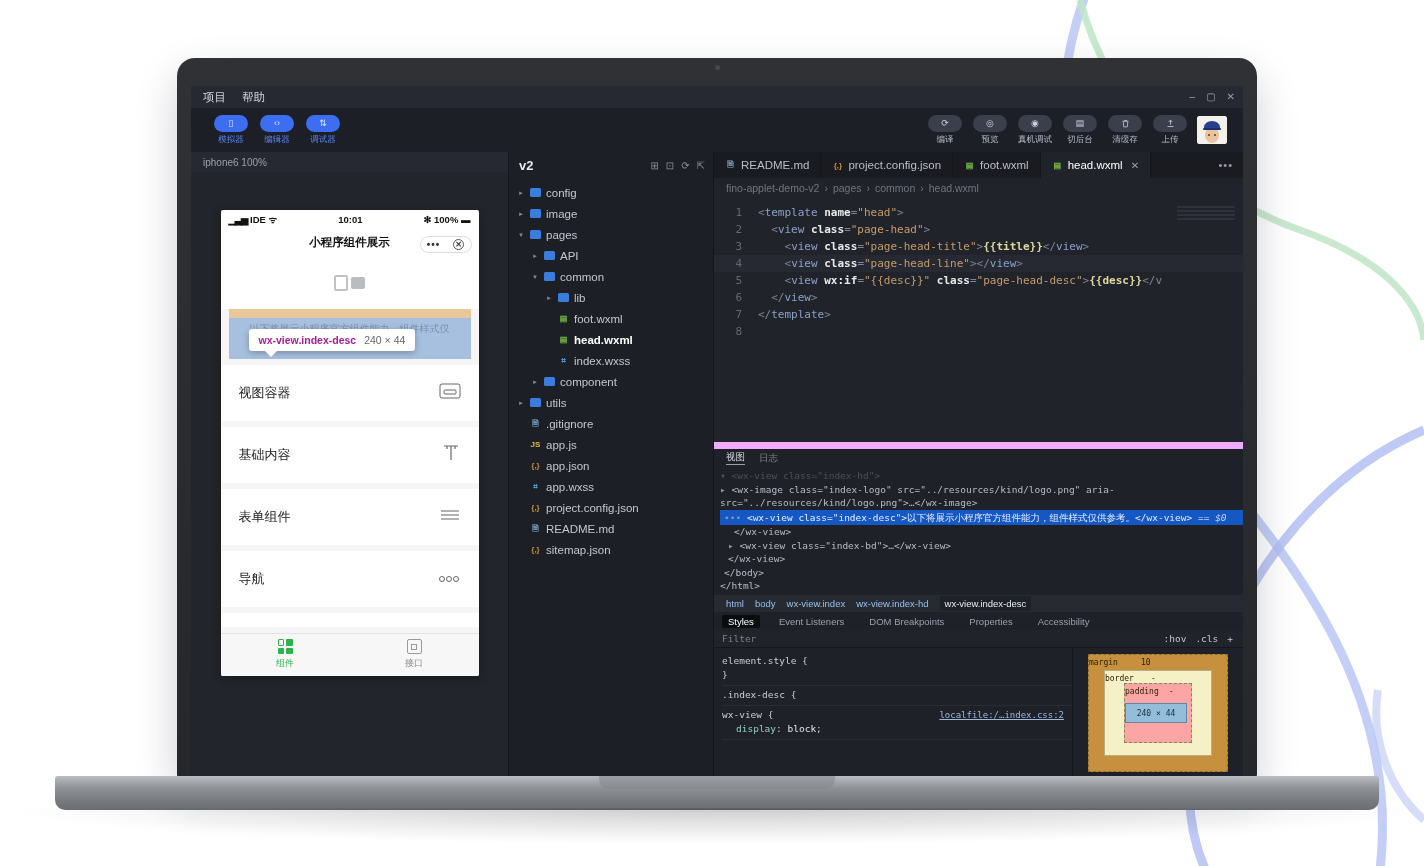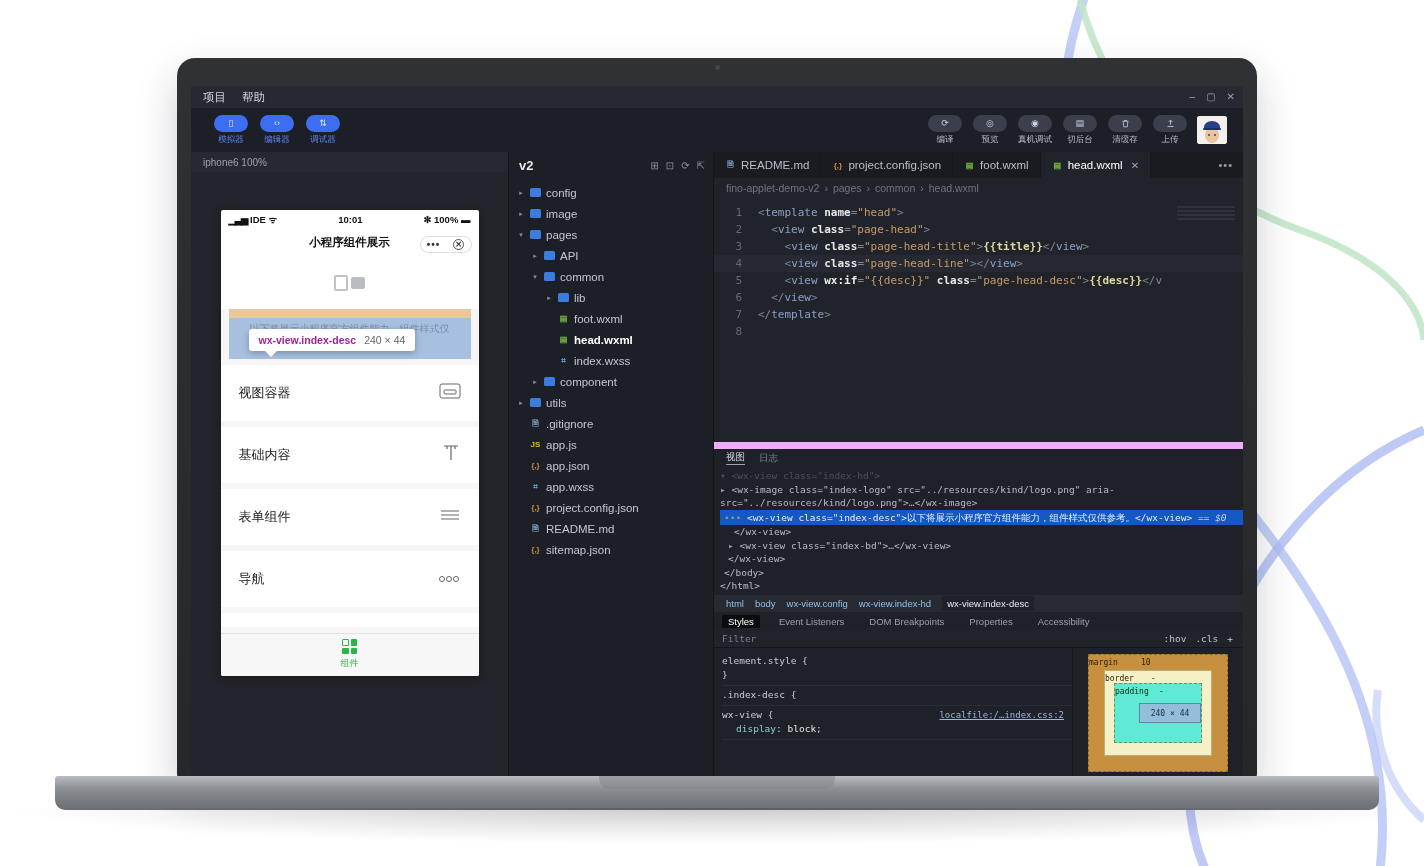--- a/index.html
+++ b/index.html
@@ -207,22 +207,22 @@
   .pn { color:#8fd2c9; } .pv { color:#e2e5ea; }
   .boxpane { width:170px; background:#1f2128; display:flex; align-items:center;
              justify-content:center; }
   .boxmodel { width:140px; height:118px; background:#c6903f; border:1px dashed #8f6b2d;
               display:flex; align-items:center; justify-content:center; position:relative;
               font-family:"DejaVu Sans Mono", monospace; font-size:8px; color:#2f2306; }
   .bm-label { position:absolute; left:0; top:3px; }
   .bm-val-top { position:absolute; left:52px; top:3px; }
   .bm-border { width:108px; height:86px; background:#f6f0c7; border:1px solid #b5ae7f;
                display:flex; align-items:center; justify-content:center; position:relative; }
-  .bm-padding { width:88px; height:60px; background:#5eead4; border:1px dashed #7d8a55;
-                display:flex; align-items:center; justify-content:flex-end; position:relative; }
+  .bm-padding { width:68px; height:60px; background:#fca5a5; border:1px dashed #7d8a55;
+                display:flex; align-items:center; justify-content:flex-start; position:relative; }
   .bm-content { width:62px; height:20px; background:#93bdd9; border:1px solid #5d87a5;
                 display:flex; align-items:center; justify-content:center; font-size:8px;
                 color:#163044; }
 </style>
 </head>
 <body>
 
 <svg class="bg-decor" data-name="background-decoration" data-interactable="false" width="1424" height="866" viewBox="0 0 1424 866" fill="none">
   <path d="M1095 -30 C1030 120, 1060 300, 1180 430 C1300 560, 1400 700, 1380 870" stroke="#b9c7f5" stroke-width="9" fill="none" opacity="0.85"></path>
   <path d="M1424 430 C1330 470, 1250 560, 1210 680 C1180 770, 1185 830, 1210 880" stroke="#aebcf2" stroke-width="9" fill="none" opacity="0.8"></path>
@@ -390,20 +390,26 @@
                 <div class="ph-tabbar" data-name="phone-tabbar" data-interactable="false">
                   <div class="ph-tab active" data-name="tab-components" data-interactable="true">
                     <span class="grid-icon" data-name="components-icon" data-interactable="false">
                         <i></i>
                         <i></i>
                         <i></i>
                         <i></i>
                       </span>
                     <span data-name="tab-label" data-bind="simulator.tabbar.0.label" data-interactable="false">组件</span>
                   </div>
+                  <div class="ph-tab" data-name="tab-api" data-interactable="true">
+                    <span class="chip-icon" data-name="api-icon" data-interactable="false">
+                        <i></i>
+                      </span>
+                    <span data-name="tab-label" data-bind="simulator.tabbar.1.label" data-interactable="false">接口</span>
+                  </div>
                 </div>
 
               </div>
             </div>
           </div>
 
           <div class="tree-pane" data-name="file-explorer" data-interactable="false">
             <div class="tree-head" data-name="file-explorer-header" data-interactable="false">
               <span class="proj" data-name="project-name" data-bind="file_tree.project" data-interactable="false">v2</span>
               <span class="tree-icons" data-name="file-explorer-actions" data-interactable="false">
@@ -576,21 +582,21 @@
                   <span style="color:#8d94a0;">▸ </span><span data-bind="devtools.dom.line_index_bd">&lt;wx-view class="index-bd"&gt;…&lt;/wx-view&gt;</span>
                 </div>
                 <div style="padding-left:8px;" data-name="dom-line-close-view2" data-bind="devtools.dom.line_close_view2" data-interactable="false">&lt;/wx-view&gt;</div>
                 <div style="padding-left:4px;" data-name="dom-line-body" data-bind="devtools.dom.line_body" data-interactable="false">&lt;/body&gt;</div>
                 <div data-name="dom-line-html" data-bind="devtools.dom.line_html" data-interactable="false">&lt;/html&gt;</div>
               </div>
 
               <div class="elpath" data-name="element-path-breadcrumb" data-interactable="false" id="elpath">
                   <span data-name="element-path-item" data-bind="devtools.element_path.0" data-interactable="true">html</span>
                   <span data-name="element-path-item" data-bind="devtools.element_path.1" data-interactable="true">body</span>
-                  <span data-name="element-path-item" data-bind="devtools.element_path.2" data-interactable="true">wx-view.config</span>
+                  <span data-name="element-path-item" data-bind="devtools.element_path.2" data-interactable="true">wx-view.index</span>
                   <span data-name="element-path-item" data-bind="devtools.element_path.3" data-interactable="true">wx-view.index-hd</span>
                   <span class="cur" data-name="element-path-item" data-bind="devtools.element_path.4" data-interactable="true">wx-view.index-desc</span>
                 </div>
 
               <div class="st-tabs" data-name="styles-tabbar" data-interactable="false" id="styles-tabs">
                   <span class="t active" data-name="styles-tab" data-bind="devtools.styles_tabs.0.label" data-interactable="true">Styles</span>
                   <span class="t" data-name="styles-tab" data-bind="devtools.styles_tabs.1.label" data-interactable="true">Event Listeners</span>
                   <span class="t" data-name="styles-tab" data-bind="devtools.styles_tabs.2.label" data-interactable="true">DOM Breakpoints</span>
                   <span class="t" data-name="styles-tab" data-bind="devtools.styles_tabs.3.label" data-interactable="true">Properties</span>
                   <span class="t" data-name="styles-tab" data-bind="devtools.styles_tabs.4.label" data-interactable="true">Accessibility</span>

